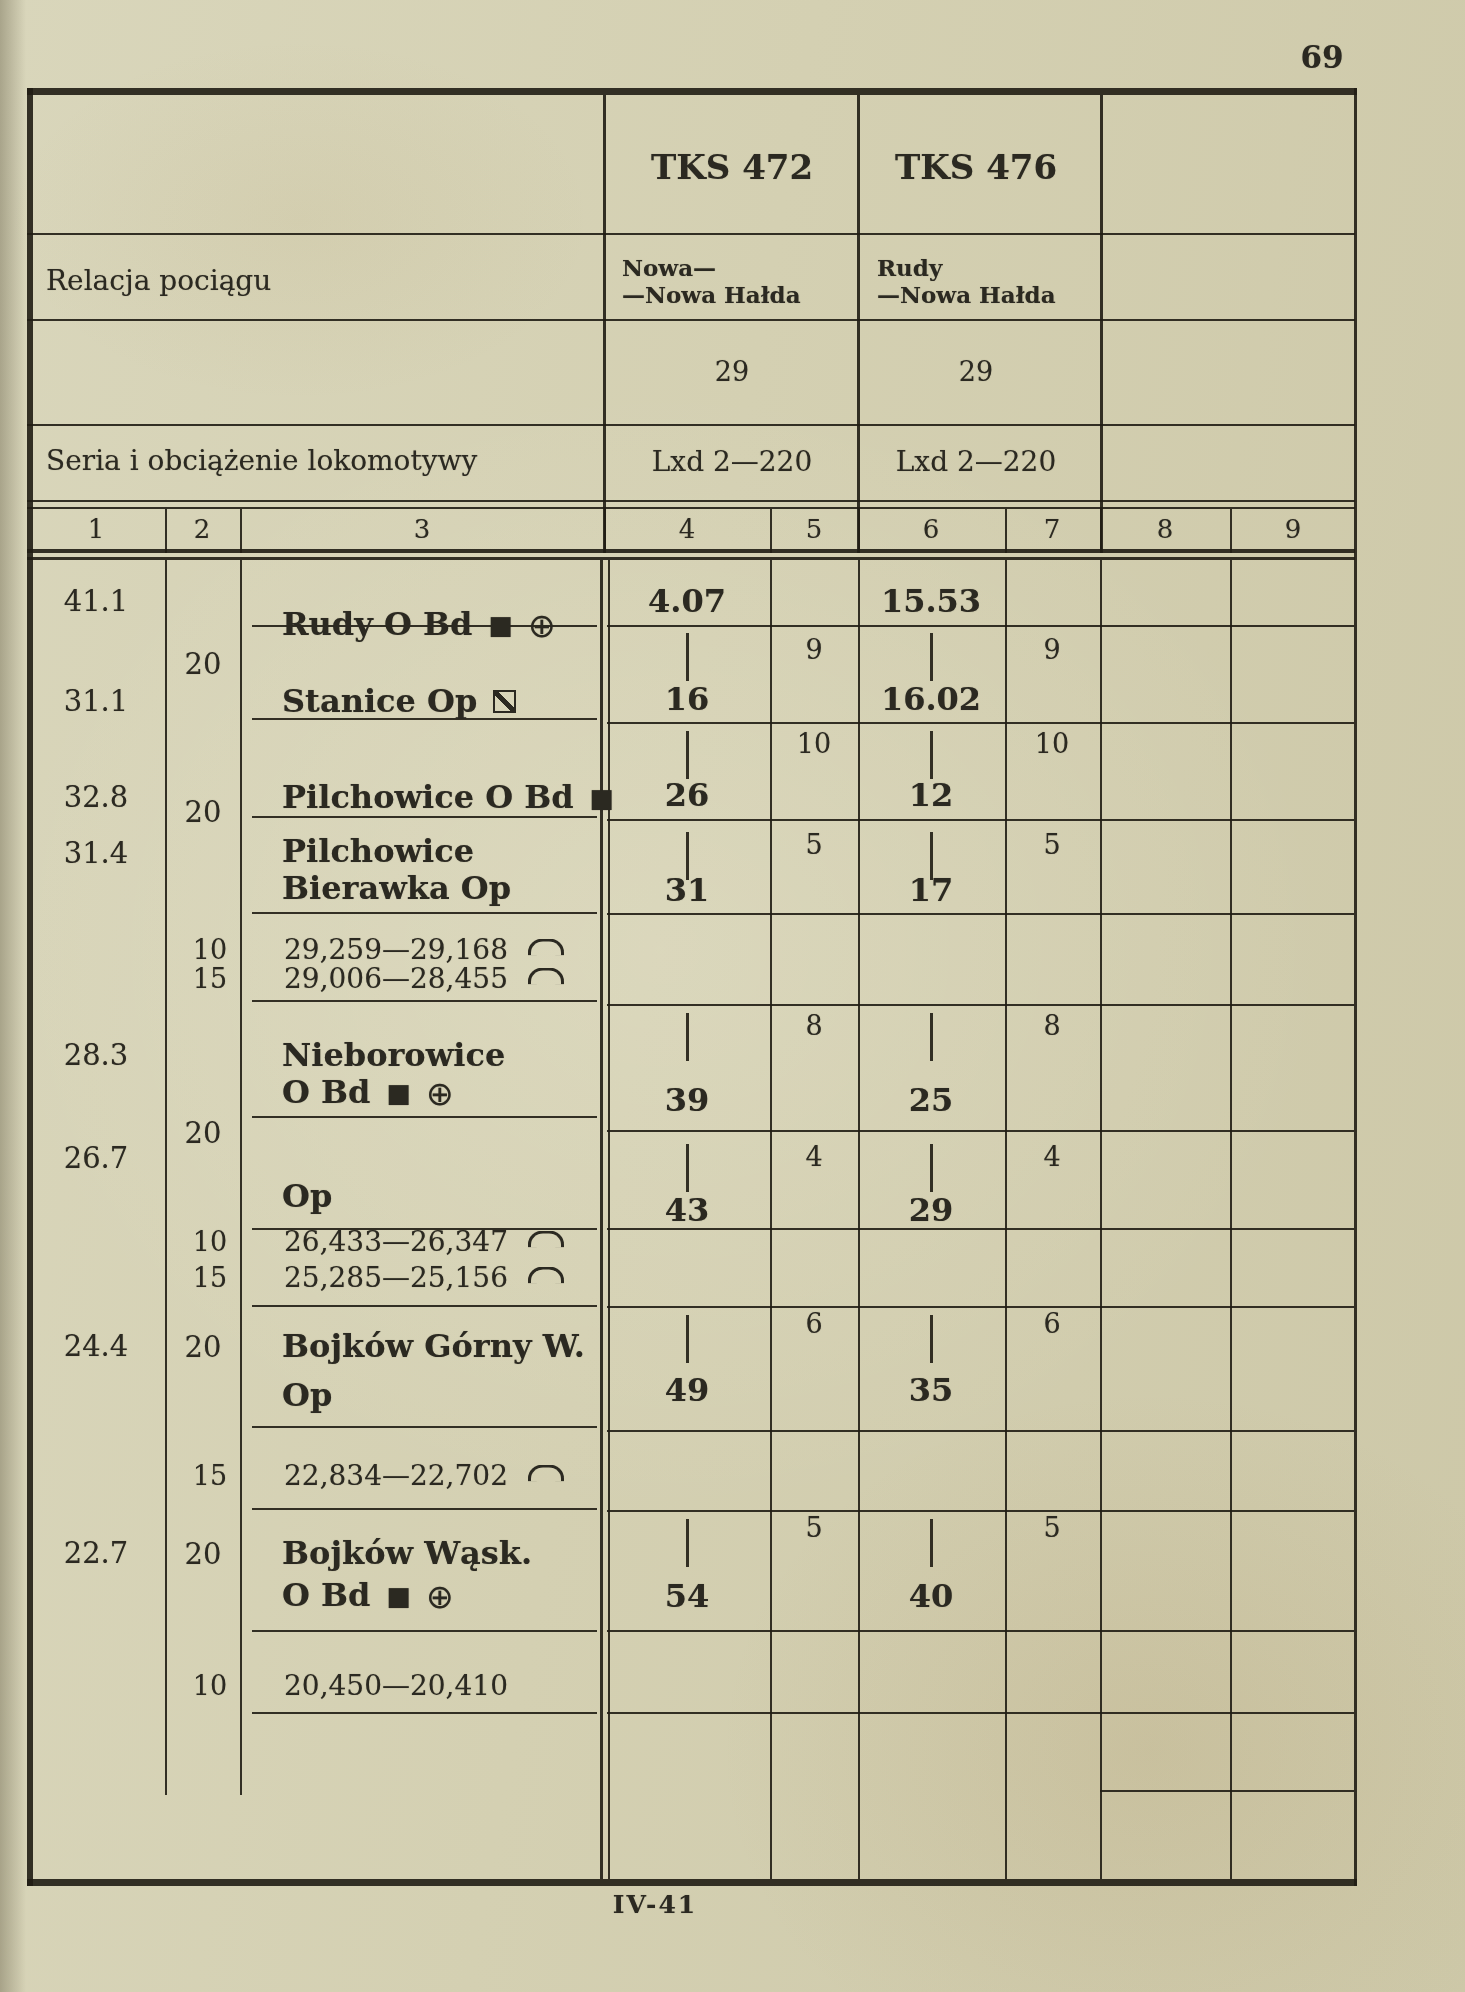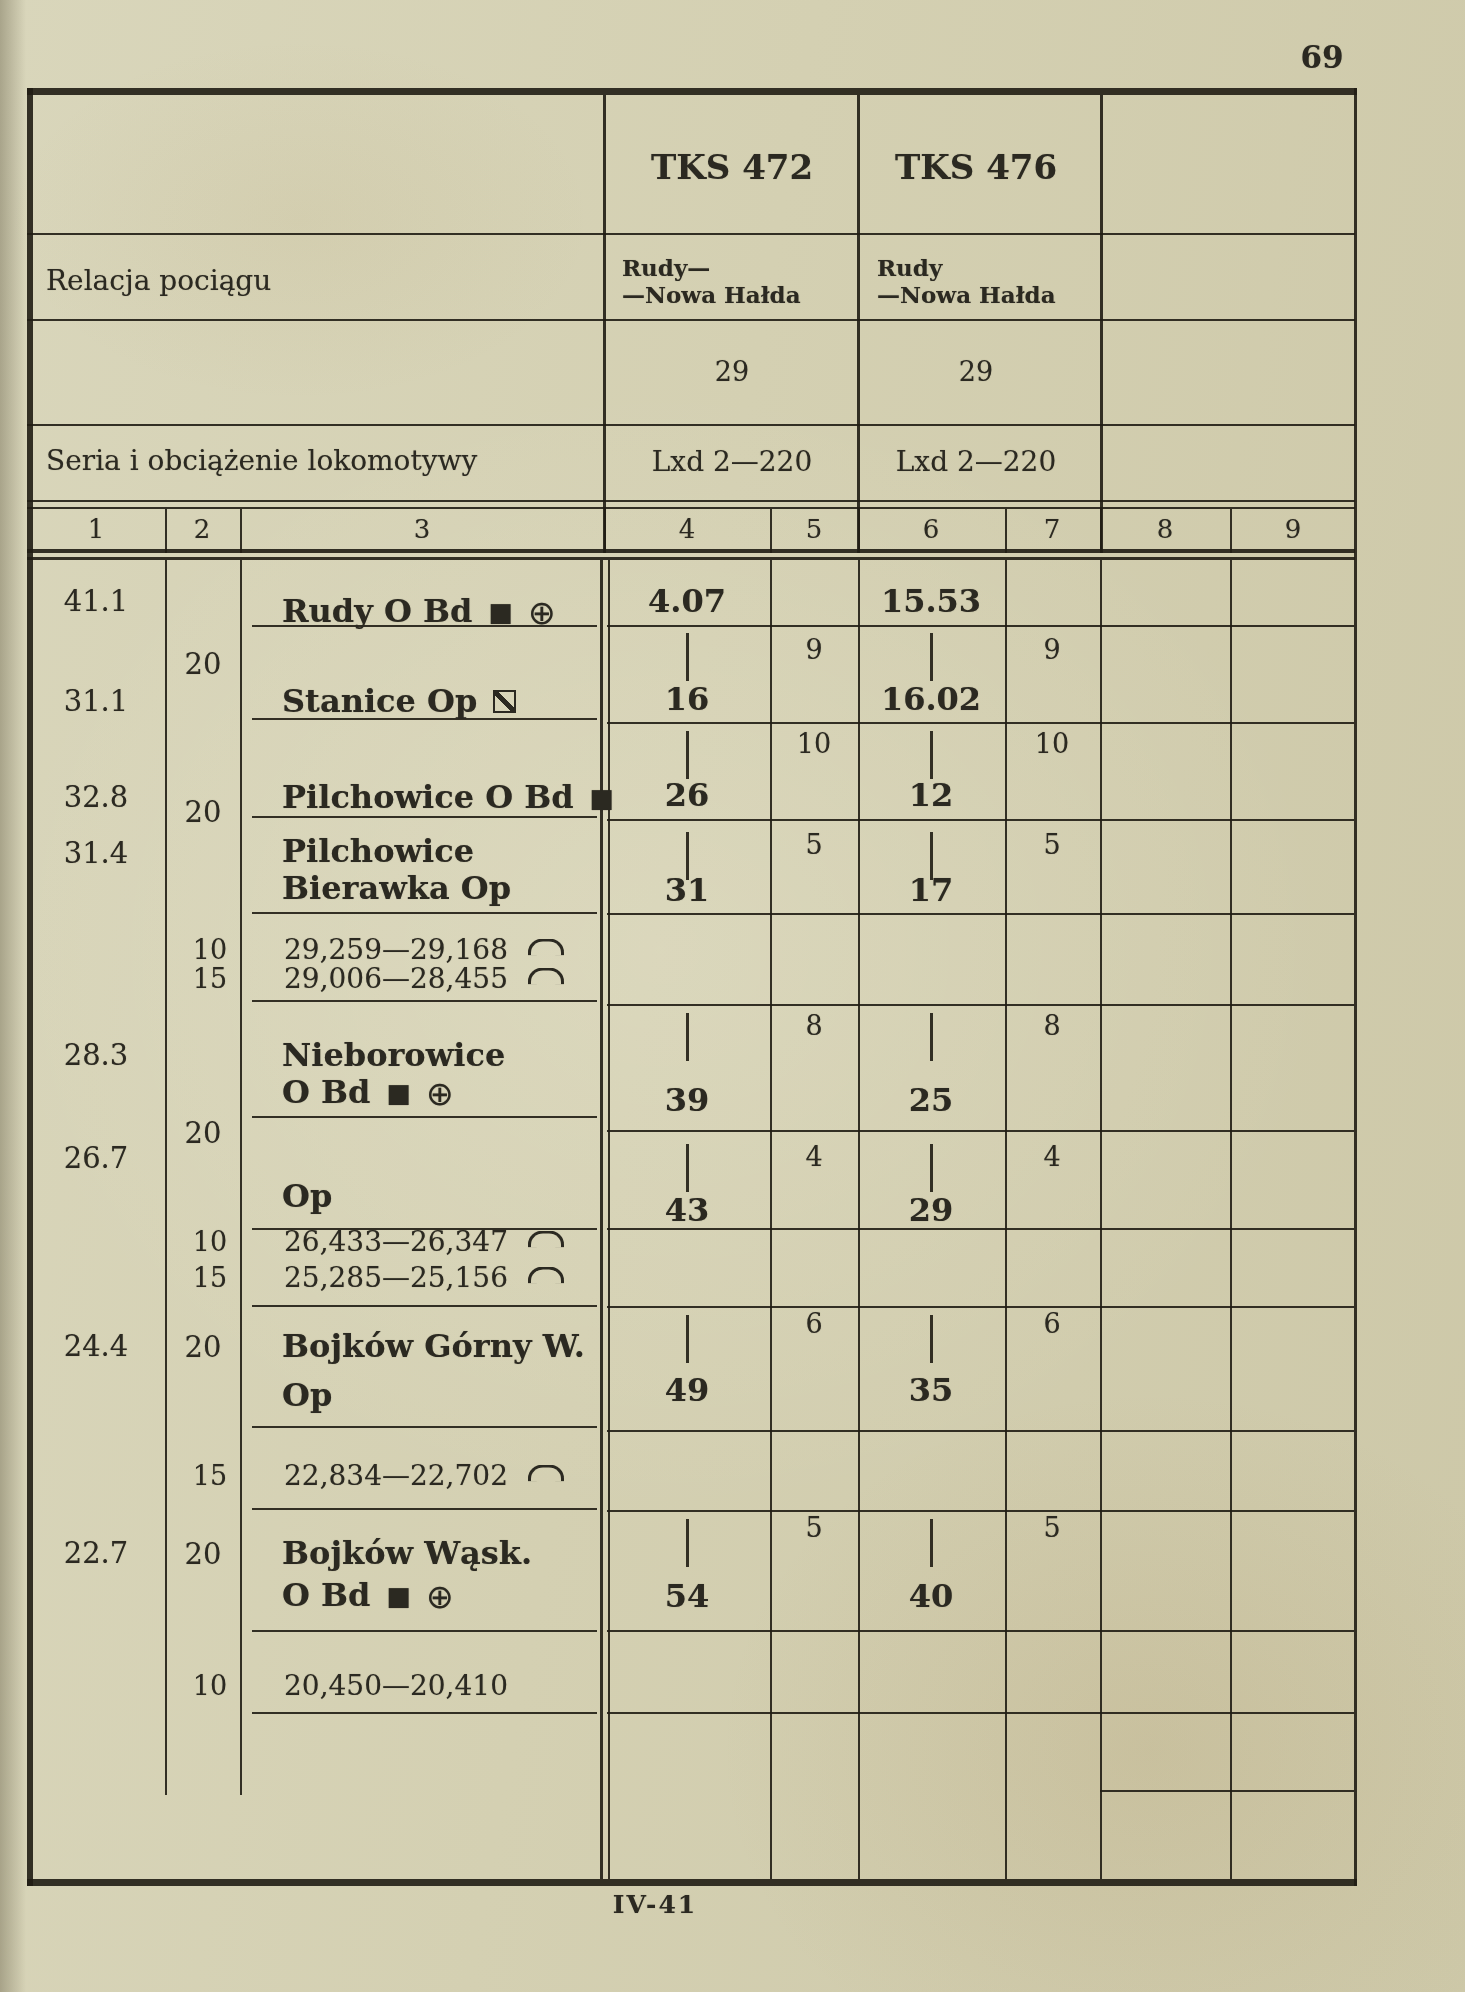--- a/index.html
+++ b/index.html
@@ -114,21 +114,21 @@
       <div class="ln" style="left: 930px; top: 1315px; width: 3px; height: 48px;"></div>
       <div class="ln" style="left: 686px; top: 1519px; width: 3px; height: 48px;"></div>
       <div class="ln" style="left: 930px; top: 1519px; width: 3px; height: 48px;"></div>
     </div>
 
   <div class="t anc-c b f34" style="left:732px;top:167px">TKS 472</div>
   <div class="t anc-c b f34" style="left:976px;top:167px">TKS 476</div>
 
   <div class="t anc-l f28" style="left:46px;top:280px">Relacja pociągu</div>
   <div class="t b f23" style="left:622px;top:254px">
-    <span class="bl2">Rudy—</span>
+    <span class="bl2">Nowa—</span>
     <span class="bl2">—Nowa Hałda</span>
   </div>
   <div class="t b f23" style="left:877px;top:254px">
     <span class="bl2">Rudy</span>
     <span class="bl2">—Nowa Hałda</span>
   </div>
 
   <div class="t anc-c f27" style="left:732px;top:371px">29</div>
   <div class="t anc-c f27" style="left:976px;top:371px">29</div>
 
@@ -140,21 +140,21 @@
   <div class="t anc-c f26" style="left:202px;top:529px">2</div>
   <div class="t anc-c f26" style="left:422px;top:529px">3</div>
   <div class="t anc-c f26" style="left:687px;top:529px">4</div>
   <div class="t anc-c f26" style="left:814px;top:529px">5</div>
   <div class="t anc-c f26" style="left:931px;top:529px">6</div>
   <div class="t anc-c f26" style="left:1052px;top:529px">7</div>
   <div class="t anc-c f26" style="left:1165px;top:529px">8</div>
   <div class="t anc-c f26" style="left:1293px;top:529px">9</div>
 
   <div class="t anc-c f29" style="left:96px;top:601px">41.1</div>
-  <div class="t anc-l b f32" style="left:282px;top:611px">
+  <div class="t anc-l b f32" style="left:282px;top:624px">
     <span>Rudy O Bd</span><span class="sq">■</span><span class="op">⊕</span>
   </div>
   <div class="t anc-c b f32" style="left:687px;top:601px">4.07</div>
   <div class="t anc-c b f32" style="left:931px;top:601px">15.53</div>
 
   <div class="t anc-c f29" style="left:96px;top:701px">31.1</div>
   <div class="t anc-l b f32" style="left:282px;top:701px">
     <span>Stanice Op</span><span class="sqslash"></span>
   </div>
   <div class="t anc-c b f32" style="left:687px;top:699px">16</div>

